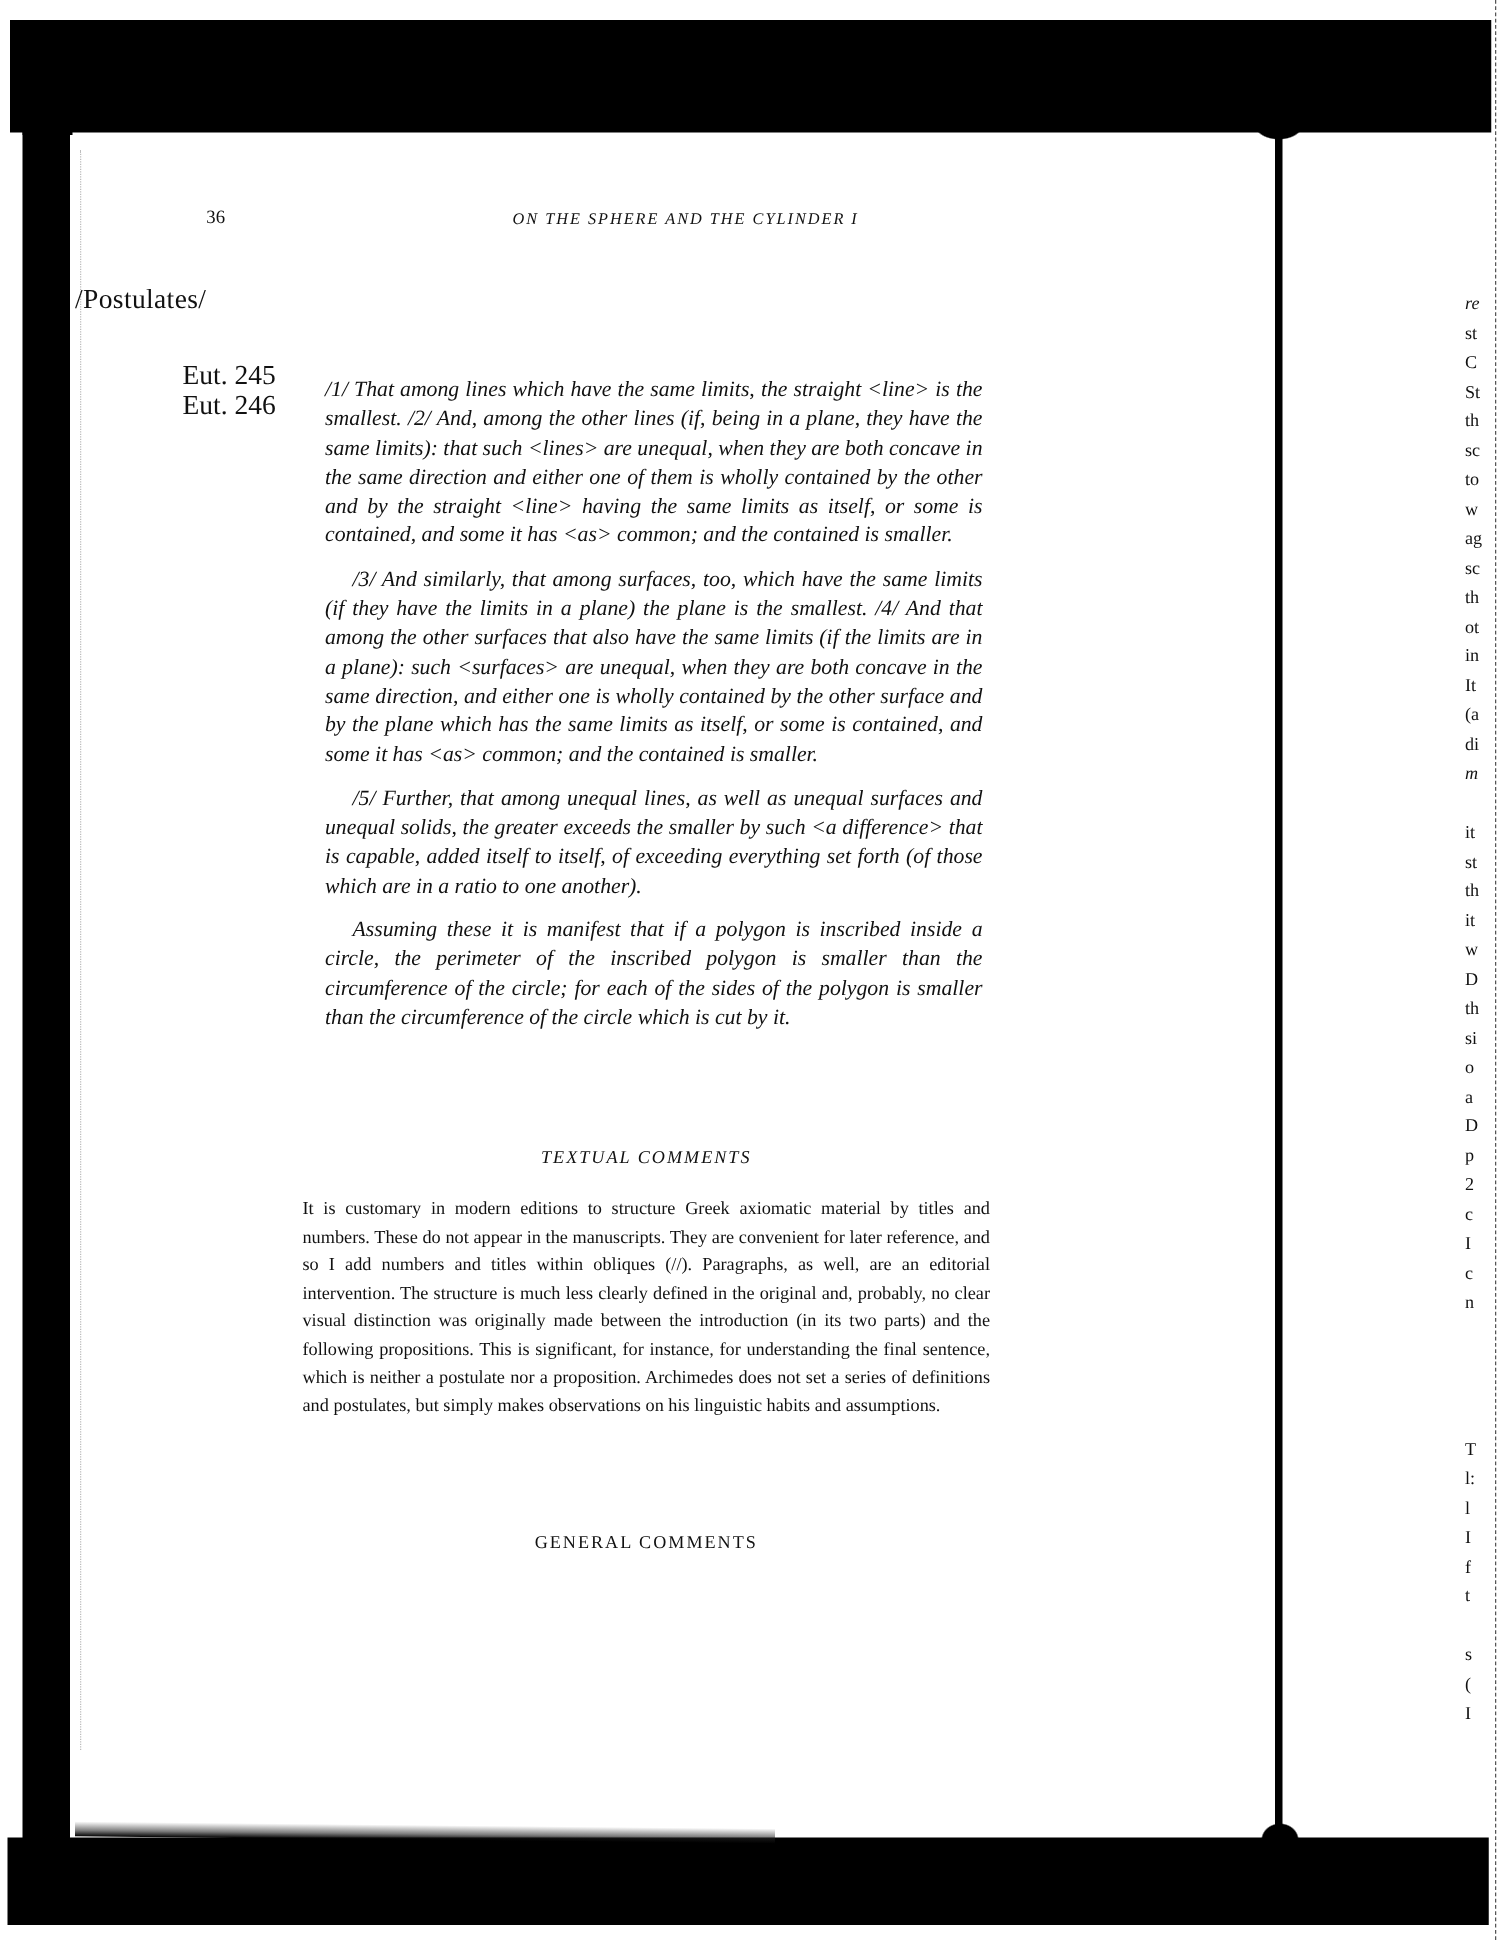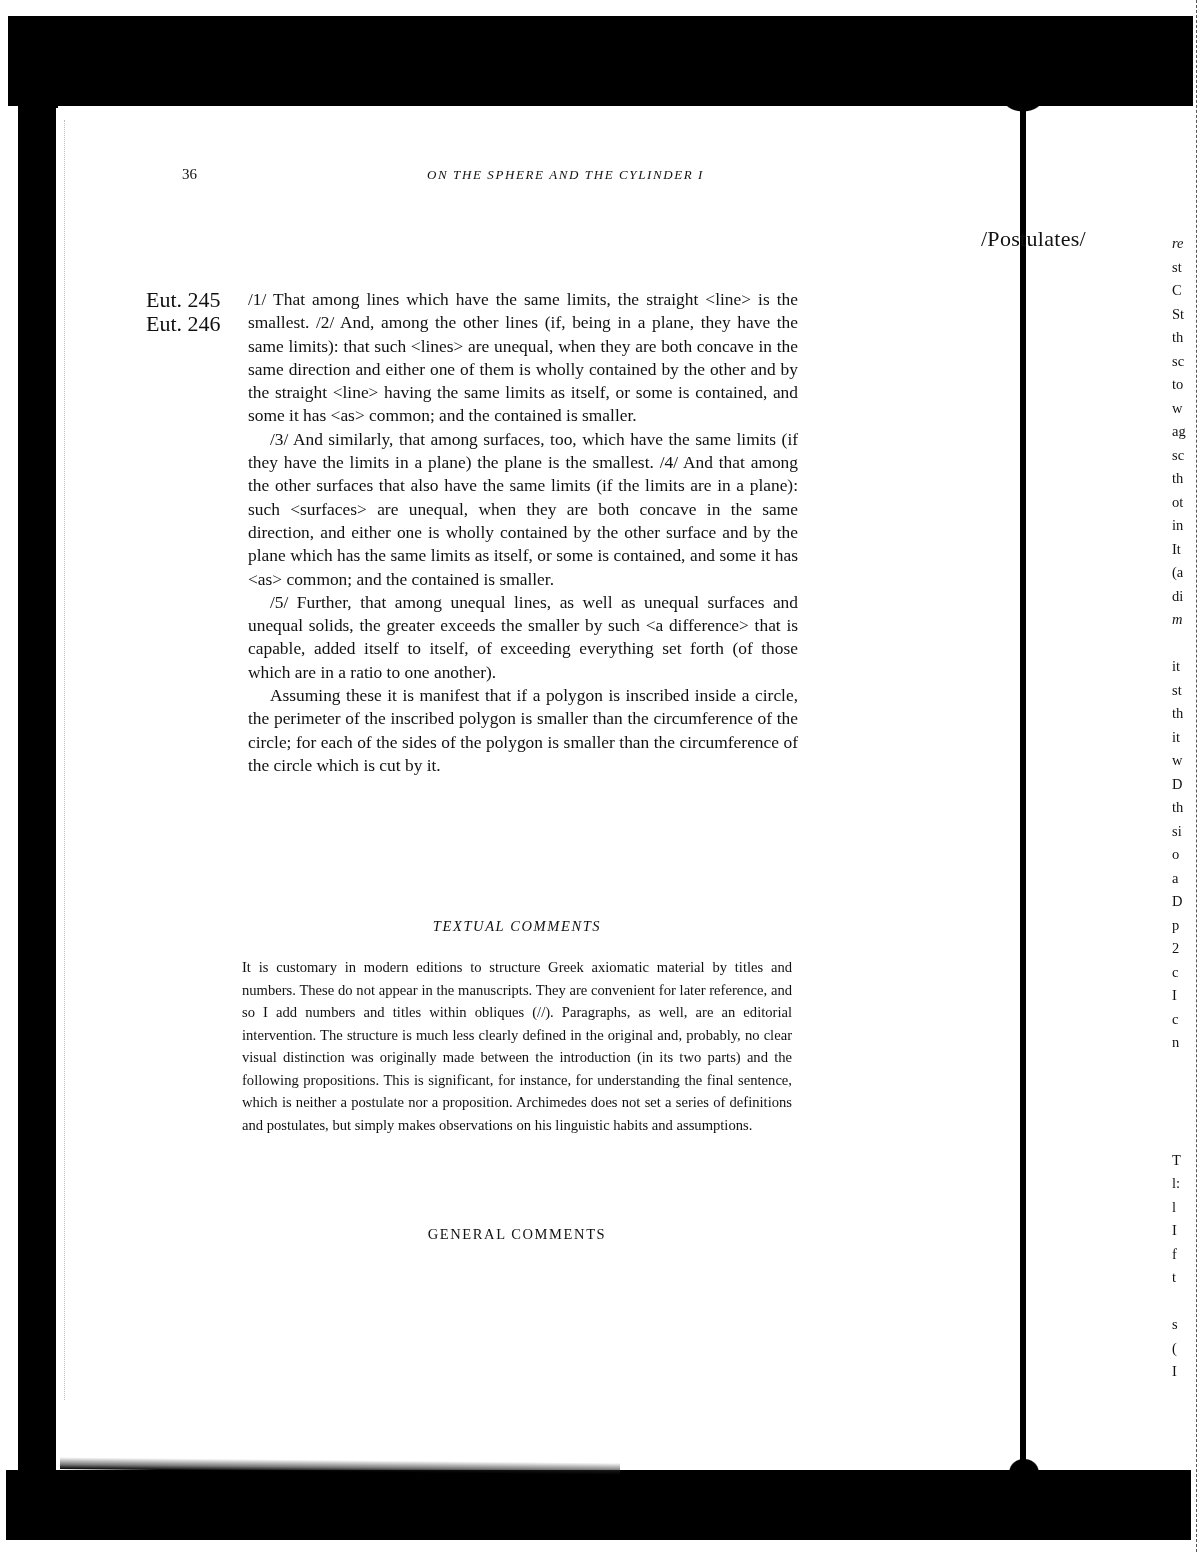--- a/index.html
+++ b/index.html
@@ -57,46 +57,46 @@
       position: absolute; left: 64px; top: 120px; width: 2px; height: 1280px;
       border-left: 1px dotted #888;
       opacity: 0.55;
     }
 
     
     .page {
       position: absolute; left: 60px; top: 106px; width: 958px; height: 1360px;
     }
     .running-head {
-      position: absolute; top: 60px; left: 17px; width: 958px; height: 24px;
+      position: absolute; top: 60px; left: 0; width: 958px; height: 24px;
     }
     .page-number {
       position: absolute; left: 105px; top: 0;
       font-size: 15px;
     }
     .running-title {
       position: absolute; left: 306px; top: 1px;
       font-size: 13px; font-style: italic; letter-spacing: 1.6px; margin-left: 44px;
     }
     .section-title {
       position: absolute; left: 0; width: 1026px; top: 120px;
-      text-align: right;
+      text-align: left;
       font-size: 22px; letter-spacing: 0.3px;
     }
     .margin-notes {
       position: absolute; left: 86px; top: 182px;
       font-size: 22px; line-height: 23.5px;
     }
     .main-text {
       position: absolute; left: 188px; top: 182px; width: 550px;
       font-size: 17.4px; line-height: 23.3px;
       text-align: justify;
       hyphens: none;
     }
-    .main-text p { margin: 0; }
+    .main-text p { margin: 12px; font-style: italic; }
     .main-text p.indent { text-indent: 22px; }
 
     .comments {
       position: absolute; left: 182px; width: 550px;
       font-size: 14.6px; line-height: 22.5px; text-align: justify;
     }
     .comments p { margin: 0; }
     .comments-heading {
       position: absolute; left: 182px; width: 550px;
       text-align: center; font-size: 14.5px; letter-spacing: 1.6px;

